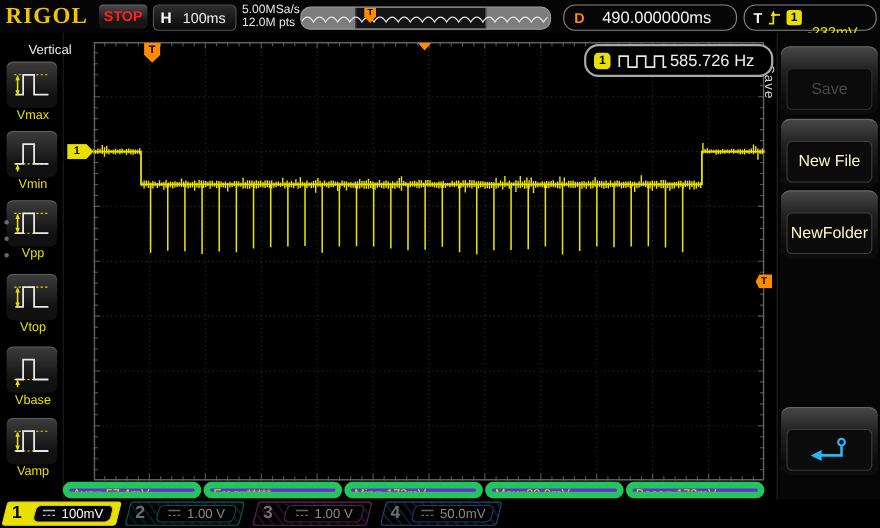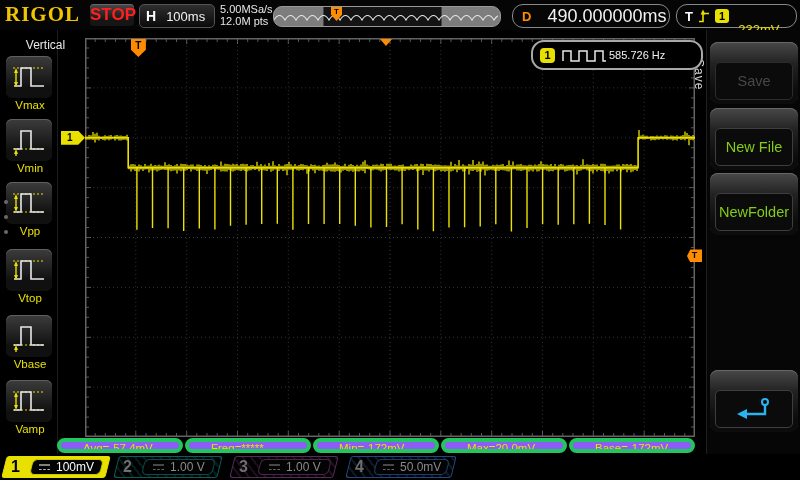--- a/index.html
+++ b/index.html
@@ -4,39 +4,39 @@
 <style>
   html,body{margin:0;padding:0;background:#000;}
   .screen{position:relative;width:800px;height:480px;background:#000;overflow:hidden;
           font-family:"Liberation Sans","DejaVu Sans",sans-serif;color:#ddd;}
   
   .topbar{position:absolute;left:0;top:0;width:800px;height:30px;background:#050505;}
   .logo{position:absolute;left:5px;top:2px;font-family:"Liberation Serif","DejaVu Serif",serif;
         font-weight:bold;font-size:21px;letter-spacing:1px;color:#f0c400;}
   .stopbtn{position:absolute;left:90px;top:4px;width:44px;height:22px;border-radius:4px;
         background:linear-gradient(180deg,#4a4a4a,#161616 70%);box-shadow:inset 0 1px 0 #666;
-        color:#ff1f1f;font-weight:bold;font-size:17px;text-align:center;line-height:22px;}
+        color:#ff1f1f;font-weight:bold;font-size:13px;text-align:center;line-height:22px;}
   .hbox{position:absolute;left:139px;top:4px;width:74px;height:22px;border-radius:5px;
         background:linear-gradient(180deg,#2e2e2e,#0a0a0a);border:1px solid #555;
         display:flex;align-items:center;}
   .hletter{font-weight:bold;font-size:14px;color:#fff;margin-left:6px;}
   .hval{font-size:13px;color:#f2f2f2;margin-left:10px;}
   .acq{position:absolute;left:220px;top:3px;font-size:11px;line-height:12px;color:#e8e8e8;}
   .preview{position:absolute;left:273px;top:6px;width:226px;height:19px;border-radius:9px;
         background:#7d7d7d;border:1px solid #999;overflow:hidden;}
   .pwin{position:absolute;left:49px;top:0;width:117px;height:19px;background:#141414;
         border-left:1px solid #444;border-right:1px solid #444;}
   .preview svg{position:absolute;left:0;top:0;}
   .ppennant{position:absolute;left:57px;top:0px;width:11px;height:14px;background:#ff8c00;
         clip-path:polygon(0 0,100% 0,100% 55%,50% 100%,0 55%);
         color:#000;font-size:8px;font-weight:bold;text-align:center;line-height:10px;}
   .dbox{position:absolute;left:512px;top:4px;width:156px;height:22px;border-radius:11px;
         border:1px solid #888;background:#060606;display:flex;align-items:center;}
   .dletter{margin-left:9px;font-weight:bold;font-size:13px;color:#ff8c00;}
-  .dval{margin-left:16px;font-size:18px;color:#f2f2f2;}
+  .dval{margin-left:16px;font-size:15px;color:#f2f2f2;}
   .tbox{position:absolute;left:676px;top:4px;width:119px;height:22px;border-radius:11px;
         border:1px solid #888;background:#060606;display:flex;align-items:center;gap:5px;}
   .tletter{margin-left:8px;font-weight:bold;font-size:13px;color:#fff;}
   .tch{width:14px;height:14px;border-radius:3px;background:#e8e000;color:#000;font-weight:bold;
         font-size:11px;text-align:center;line-height:14px;}
   .tlev{font-size:13px;color:#e8e000;margin-top:26px;}
   
   .sidebar{position:absolute;left:0;top:30px;width:57px;height:424px;background:#000;
         border-right:1px solid #1c1c1c;}
   .sb-title{position:absolute;left:0;top:8px;width:57px;text-align:center;font-size:12px;color:#e8e8e8;margin-left:17px;}
@@ -56,36 +56,36 @@
   .trig-level{position:absolute;left:687px;width:15px;height:13px;background:#ff8c00;
         clip-path:polygon(0 50%,22% 0,100% 0,100% 100%,22% 100%);color:#000;font-size:9px;
         font-weight:bold;text-align:center;line-height:13px;z-index:5;}
   .ch1mark{position:absolute;left:61px;width:24px;height:14px;background:#e8e000;
         clip-path:polygon(0 0,72% 0,100% 50%,72% 100%,0 100%);color:#000;font-size:10px;
         font-weight:bold;line-height:14px;padding-left:6px;box-sizing:border-box;z-index:5;}
   .freqbox{position:absolute;left:531px;top:40px;width:168px;height:26px;border-radius:13px;
         border:2px solid #a8a8a8;background:#000;display:flex;align-items:center;z-index:6;}
   .fq-ch{margin-left:7px;width:15px;height:15px;border-radius:4px;background:#e8e000;color:#000;
         font-weight:bold;font-size:11px;text-align:center;line-height:15px;}
-  .fq-val{margin-left:2px;font-size:11px;color:#f0f0f0;}
+  .fq-val{margin-left:2px;font-size:15px;color:#f0f0f0;}
   
   .rmenu{position:absolute;left:706px;top:30px;width:94px;height:450px;background:#060606;
         border-left:1px solid #202020;}
   .savetab{position:absolute;left:690px;top:50px;width:16px;height:50px;color:#d8d8d8;
         font-size:12px;writing-mode:vertical-rl;text-align:center;letter-spacing:1px;z-index:4;}
   .slot{position:absolute;left:3px;width:88px;height:62px;border-radius:8px;
         background:linear-gradient(180deg,#484848,#222 35%,#0c0c0c 80%);box-shadow:inset 0 1px 0 #676767;}
   .face{position:absolute;left:5px;right:5px;top:20px;height:36px;border:1px solid #3e3e3e;
-        border-radius:5px;background:#0b0b0b;color:#84cc16;font-size:14.5px;
+        border-radius:5px;background:#0b0b0b;color:#fef9c3;font-size:14.5px;
         display:flex;align-items:center;justify-content:center;}
   .face.off{color:#474747;border-color:#2c2c2c;}
   
-  .meas{position:absolute;top:438px;height:15px;width:126px;border:4px solid #22c55e;
-        border-radius:8px;background:#8b5cf6;box-sizing:border-box;color:#e8e000;
-        font-size:11.5px;line-height:13px;padding-left:22px;overflow:hidden;}
+  .meas{position:absolute;top:438px;height:15px;width:126px;border:6px solid #22c55e;
+        border-radius:8px;background:#6d28d9;box-sizing:border-box;color:#e8e000;
+        font-size:11.5px;line-height:13px;padding-left:3px;overflow:hidden;}
   
   .chbar{position:absolute;left:0;top:454px;width:800px;height:26px;background:#000;}
   .ch{position:absolute;top:2px;height:22px;transform:skewX(-14deg);border-radius:3px;box-sizing:border-box;}
   .unskew{transform:skewX(14deg);display:inline-block;}
   .ch-num{position:absolute;left:6px;top:1px;font-size:16px;font-weight:bold;}
   .ch-box{position:absolute;left:26px;right:5px;top:2px;bottom:2px;border-radius:5px;background:#030303;
         display:flex;align-items:center;justify-content:center;gap:5px;box-sizing:border-box;}
   .ch-scale{font-size:12px;}
   .ch1{left:4px;width:104px;background:#e8e000;border:1px solid #e8e000;}
   .ch1 .ch-num{color:#000;}

